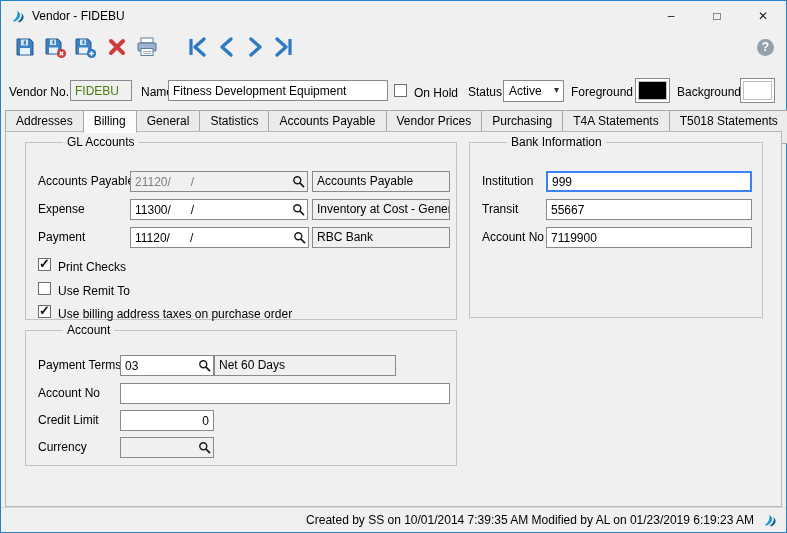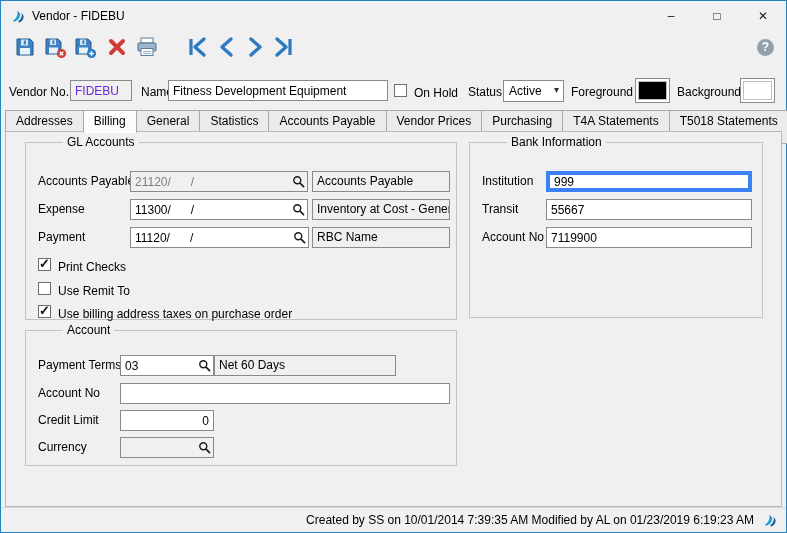--- a/index.html
+++ b/index.html
@@ -16,21 +16,21 @@
   .wbtn-min { right:92px; } .wbtn-max { right:46px; } .wbtn-close { right:0; }
 
   
   .tbtn { position:absolute; top:33px; width:28px; height:28px; border:none; background:transparent; padding:1px; }
   .help-btn { position:absolute; right:12px; top:38px; width:17px; height:17px; border-radius:50%; background:#93a1ad; color:#fff; text-align:center; line-height:17px; font-size:12px; font-weight:bold; }
 
   
   .hlabel { position:absolute; top:84px; white-space:nowrap; }
   .tfield { height:21px; border:1px solid #8a8a8a; padding:0 4px; font:12px "Liberation Sans",sans-serif; background:#fff; color:#000; width:100%; }
   .tfield.disabled { background:#f0f0f0; color:#7d7d7d; }
-  .tfield.focused { border:4px solid #3b82f6; }
+  .tfield.focused { border:2px solid #3b82f6; }
   .hfield { position:absolute; top:79px; height:22px; }
   .combo { position:absolute; left:502px; top:79px; width:61px; height:22px; border:1px solid #8a8a8a; background:#fff; }
   .combo-text { position:absolute; left:5px; top:3px; }
   .combo-arrow { position:absolute; right:4px; top:3px; font-size:10px; color:#333; }
   .swatch { position:absolute; top:77px; width:35px; height:25px; border:1px solid #8a8a8a; background:#fff; }
   .swatch-inner { position:absolute; left:2px; top:2px; right:2px; bottom:2px; border:1px solid #bfbfbf; }
 
   
   .cbwrap { position:absolute; height:16px; }
   .cb { position:absolute; left:0; top:1px; width:13px; height:13px; border:1px solid #6e6e6e; background:#fff; }
@@ -137,21 +137,21 @@
   <button class="tbtn" style="left:268px">
     <svg width="24" height="24" viewBox="0 0 24 24">
       <path d="M19 4v16" stroke="#2e7ac0" stroke-width="3.2"></path>
       <path d="M6 4l9 8-9 8" fill="none" stroke="#2e7ac0" stroke-width="3.4" stroke-linejoin="round" stroke-linecap="round"></path>
     </svg>
   </button>
   <div class="help-btn">?</div>
 
   <span class="hlabel" style="left:8px">Vendor No.</span>
   <span class="hfield" style="left:69px;width:62px">
-    <input class="tfield disabled" style="color: #6d28d9;" value="FIDEBU">
+    <input class="tfield disabled" style="color: #4d7c0f;" value="FIDEBU">
   </span>
   <span class="hlabel" style="left:140px">Name</span>
   <span class="hfield" style="left:167px;width:220px">
     <input class="tfield" value="Fitness Development Equipment" style="">
   </span>
   <div class="cbwrap" style="left:393px;top:82px">
     <span class="cb"></span>
     <span class="cb-label">On Hold</span>
   </div>
   <span class="hlabel" style="left:467px">Status</span>
@@ -210,21 +210,21 @@
 
     <div class="frow" style="top:84px">
       <span class="flabel" style="left:12px">Payment</span>
       <span class="fwrap" style="left:104px;width:179px">
         <input class="tfield withmag" value="11120/      /" style="">
         <span class="mag"><svg width="13" height="13" viewBox="0 0 16 16">
               <circle cx="6.5" cy="6.5" r="4.3" fill="none" stroke="#1a1a1a" stroke-width="1.7"></circle>
               <path d="M9.9 9.9L14.2 14.2" stroke="#1a1a1a" stroke-width="2.1" stroke-linecap="round"></path>
             </svg></span>
       </span>
-      <span class="desc" style="left:286px;width:138px">RBC Name</span>
+      <span class="desc" style="left:286px;width:138px">RBC Bank</span>
     </div>
 
     <div class="cbwrap" style="left:12px;top:114px">
       <span class="cb checked"></span>
       <span class="cb-label">Print Checks</span>
     </div>
     <div class="cbwrap" style="left:12px;top:138px">
       <span class="cb"></span>
       <span class="cb-label">Use Remit To</span>
     </div>

